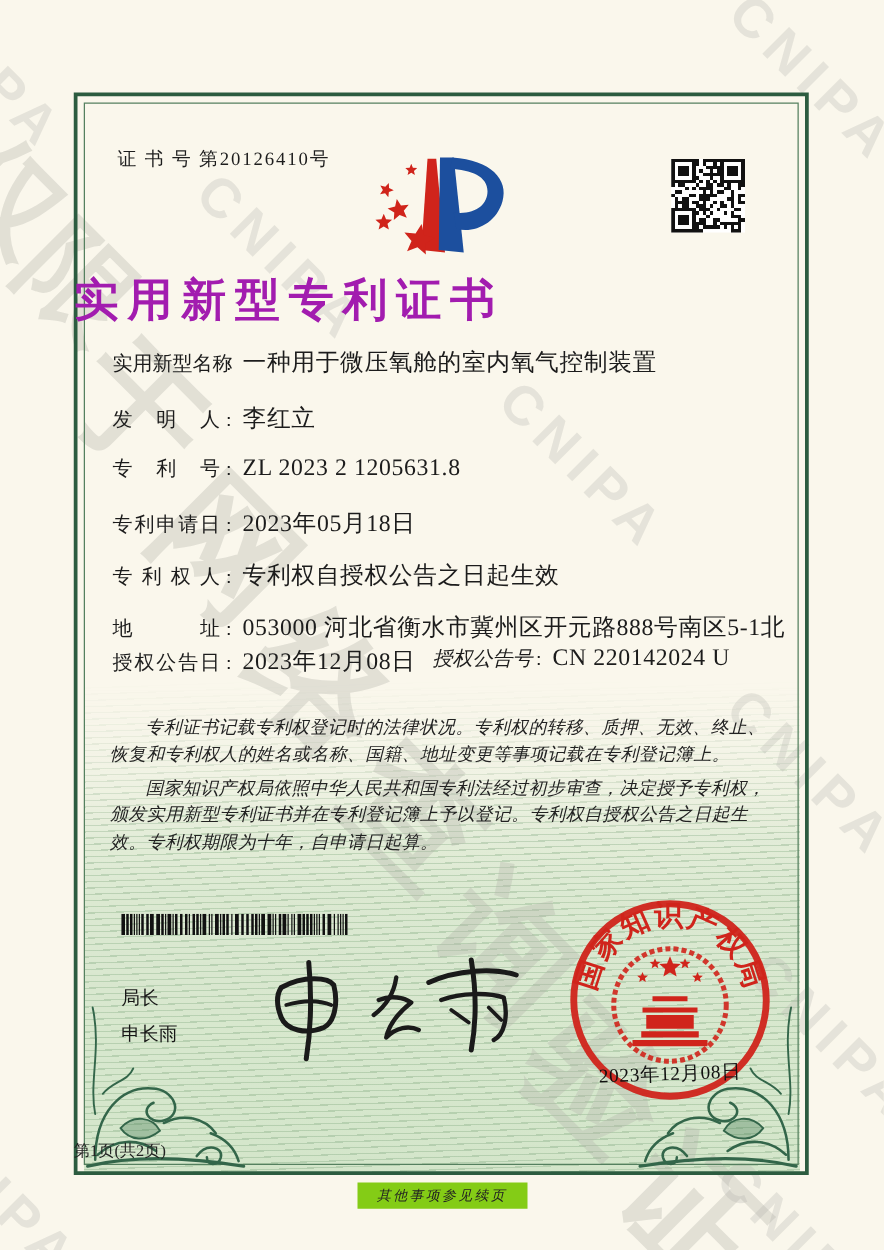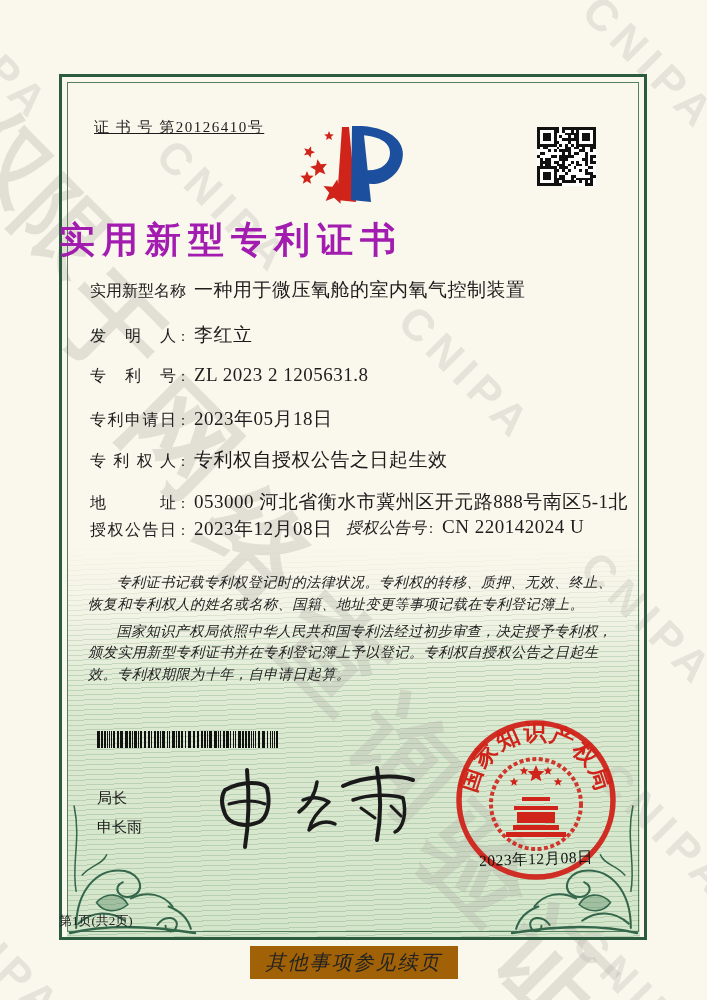--- a/index.html
+++ b/index.html
@@ -39,21 +39,21 @@
   .wmc9{left:566px;top:882px;font-size:108px;}
 
   
   .frame-outer{position:absolute;left:59px;top:74px;width:582px;height:860px;border:3px solid #2c5c40;z-index:2;}
   .frame-inner{position:absolute;left:67px;top:82px;width:570px;height:848px;border:1px solid #55805f;z-index:2;}
   .corner-ornament{position:absolute;z-index:2;width:132px;height:132px;}
   .orn-left{left:66px;top:804px;}
   .orn-right{left:509px;top:804px;transform:scaleX(-1);}
 
   
-  .cert-no{position:absolute;left:94px;top:118px;z-index:3;font-size:15px;letter-spacing:1.5px;color:#1d1d1d;text-decoration:underline;}
+  .cert-no{position:absolute;left:94px;top:118px;z-index:3;font-size:15px;letter-spacing:1.5px;color:#1d1d1d;}
   .logo{position:absolute;left:295px;top:122px;width:115px;height:88px;z-index:3;}
   .qr{position:absolute;left:537px;top:127px;width:59px;height:59px;z-index:3;}
   .title{position:absolute;left:59px;top:216px;width:588px;text-align:left;z-index:3;
          font-size:36px;font-weight:bold;letter-spacing:7px;color:#a21caf;}
 
   
   .fields{position:absolute;left:90px;top:0;width:540px;z-index:3;color:#1c1c1c;}
   .frow{position:absolute;left:0;white-space:nowrap;}
   .r1{top:277px;} .r2{top:322px;} .r3{top:364px;} .r4{top:406px;} .r5{top:447px;} .r6{top:489px;} .r7{top:516px;}
   .flabel{display:inline-block;width:86px;font-size:16px;text-align:justify;text-align-last:justify;vertical-align:baseline;}
@@ -73,21 +73,21 @@
   .signature{position:absolute;left:205px;top:752px;width:225px;height:100px;z-index:4;}
 
   
   .seal{position:absolute;left:452px;top:716px;width:168px;height:168px;z-index:4;}
   .seal-date{position:absolute;left:455px;top:849px;width:162px;text-align:center;z-index:5;
              font-size:15.5px;color:#111;letter-spacing:0.5px;transform:rotate(-2deg);}
 
   
   .page-indicator{position:absolute;left:59px;top:912px;width:588px;text-align:left;font-size:13px;color:#222;z-index:3;}
   .continuation{position:absolute;left:0;top:946px;width:707px;text-align:center;z-index:3;}
-  .continuation span{display:inline-block;background:#a16207;padding:3px 16px;font-size:20px;font-style:italic;color:#222;letter-spacing:2px;}
+  .continuation span{display:inline-block;background:#84cc16;padding:3px 16px;font-size:11px;font-style:italic;color:#222;letter-spacing:2px;}
 </style>
 </head>
 <body>
 
 <div class="page">
 
   <div class="green-zone"></div>
 
   <div class="wm wm-latin wmL1">CNIPA</div>
   <div class="wm wm-latin wmL2">CNIPA</div>

